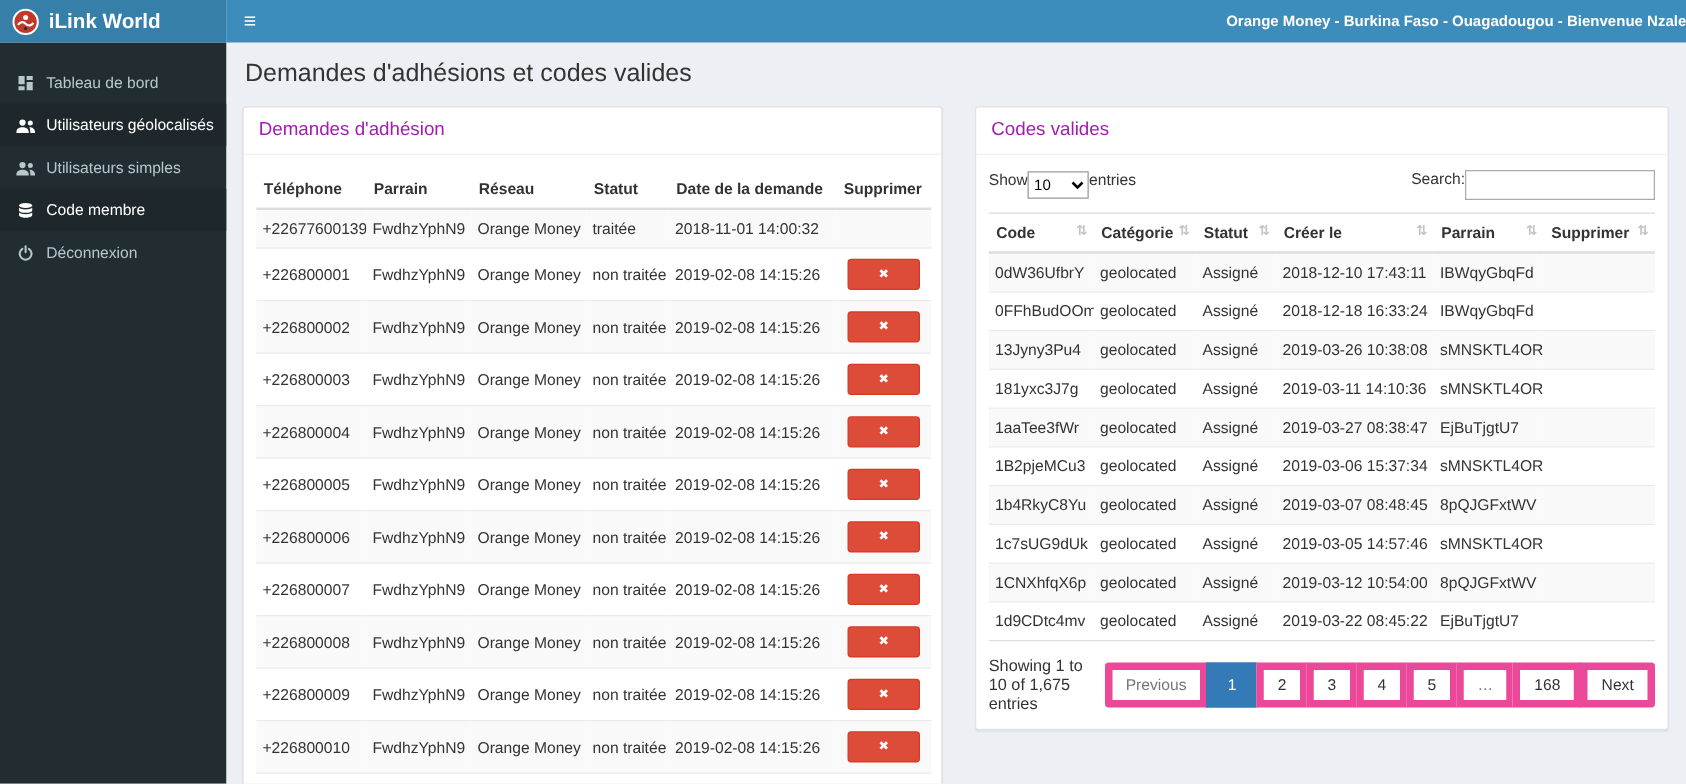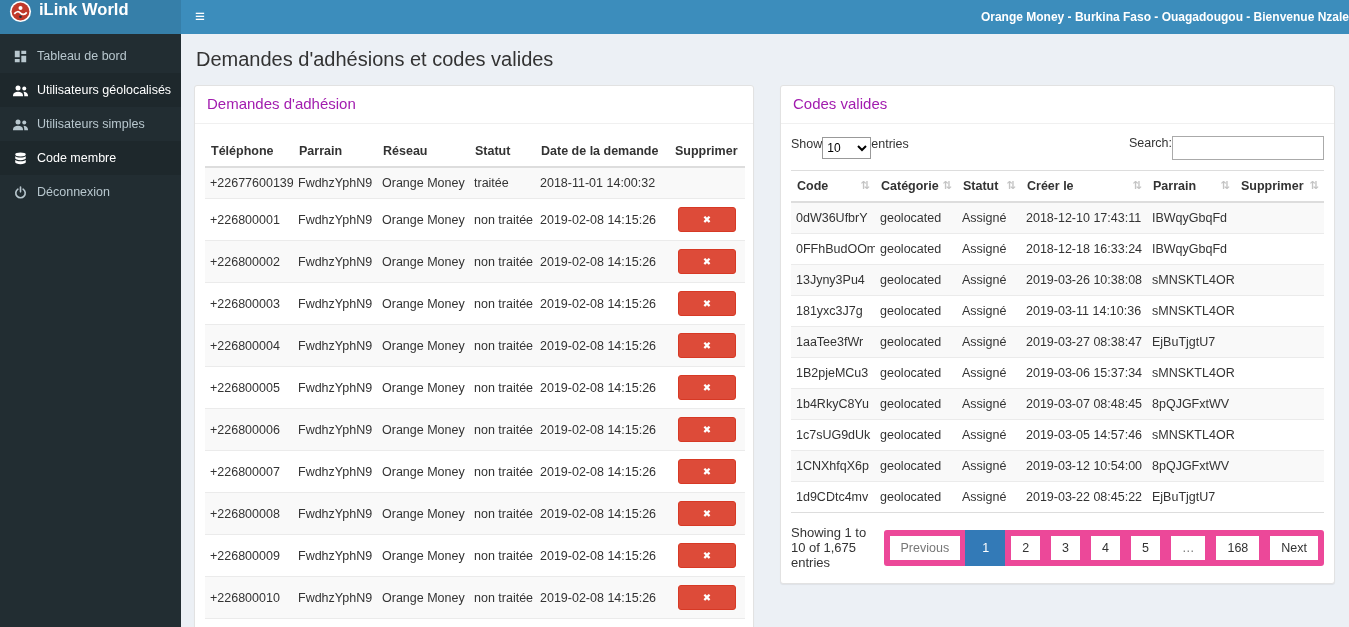--- a/index.html
+++ b/index.html
@@ -1,28 +1,28 @@
 <!DOCTYPE html>
 <html><head>
 <meta charset="utf-8">
 <style>
   *{margin:0;padding:0;box-sizing:border-box}
   html,body{width:1349px;height:627px;overflow:hidden}
   body{font-family:"Liberation Sans","DejaVu Sans",sans-serif;background:#ecf0f5;color:#333;font-size:13px;position:relative}
 
   
   .topbar{position:absolute;top:0;left:0;width:100%;height:34px;display:flex;z-index:10}
-  .brand{width:181px;min-width:181px;background:#367fa9;color:#fff;display:flex;align-items:flex-start;gap:7px;padding-left:9px;font-size:16.5px;font-weight:bold;cursor:pointer}
+  .brand{width:181px;min-width:181px;background:#367fa9;color:#fff;display:flex;align-items:center;gap:7px;padding-left:9px;font-size:16.5px;font-weight:bold;cursor:pointer}
   .logo{display:flex}
   .navstrip{flex:1;background:#3c8dbc;display:flex;align-items:center;justify-content:space-between}
   .toggle{color:#fff;padding:0 14px;font-size:17px;line-height:34px;cursor:pointer;text-decoration:none}
   .user-info{color:#ffffff;font-weight:bold;font-size:12px;padding-right:0;cursor:pointer;white-space:nowrap}
 
   
-  .sidebar{position:absolute;top:34px;left:0;width:181px;height:593px;background:#222d32;padding-top:5px}
+  .sidebar{position:absolute;top:34px;left:0;width:181px;height:593px;background:#222d32;padding-top:15px}
   .side-item{display:flex;align-items:center;gap:9px;height:34px;padding-left:13px;color:#b8c7ce;font-size:12.5px;cursor:pointer}
   .side-item.active{background:#1e282c;color:#fff}
   .s-icon{width:15px;display:flex;justify-content:center;align-items:center}
   .s-icon svg{display:block}
 
   
   .main{position:absolute;left:181px;top:34px;width:1168px;height:593px;overflow:hidden;padding:8px 16px 0 13px}
   .page-title{font-size:20px;font-weight:400;color:#333;margin:6px 0 14px 2px}
   .panels{display:flex;align-items:flex-start;gap:26px}
   .panel{background:#fff;border:1px solid #e2e2e2;border-radius:3px;box-shadow:0 1px 1px rgba(0,0,0,.06);padding:10px}

